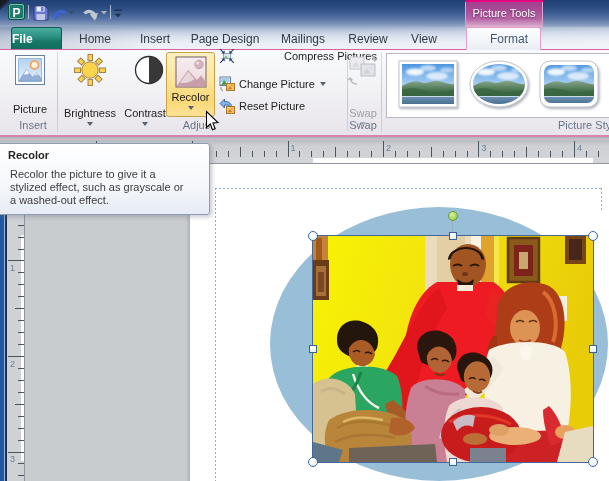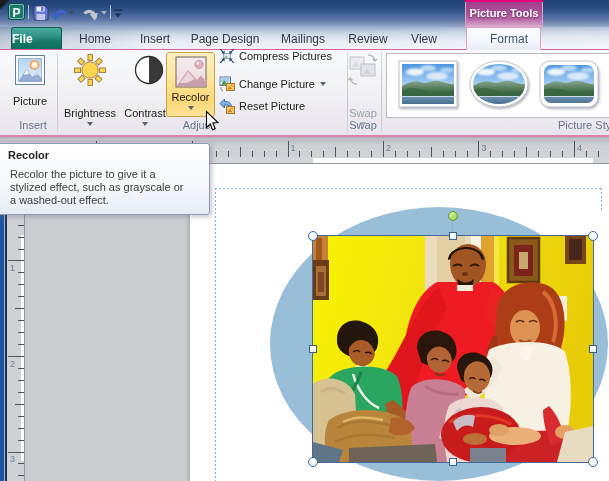--- a/index.html
+++ b/index.html
@@ -5,21 +5,21 @@
 html,body{margin:0;padding:0;}
 body{width:609px;height:481px;overflow:hidden;position:relative;font-family:"Liberation Sans",sans-serif;background:#fff;}
 .abs{position:absolute;}
 
 #titlebar{left:0;top:0;width:609px;height:50px;background:linear-gradient(to bottom,#1f4176 0%,#27497e 12%,#3a5c90 25%,#5974a6 38%,#7d92b8 48%,#a3b4d0 56%,#c3cfe2 64%,#dbe2ee 74%,#e9eef5 85%,#f0f3f8 100%);}
 #pinkline{left:0;top:48.5px;width:609px;height:1.5px;background:#d85fa4;}
 #corner{left:0;top:0;width:10px;height:10px;background:linear-gradient(135deg,#1a1a22 35%,transparent 60%);}
 
 #pt{left:465px;top:0;width:76px;height:27px;background:linear-gradient(to bottom,#a23c8c 0%,#a94d96 40%,#b767a7 70%,#cf97c2 90%,#e0b4d4 100%);border-left:1px solid #d8a6ca;border-right:1px solid #d8a6ca;}
 #pt .stripe{position:absolute;left:-1px;top:0;right:-1px;height:2px;background:#e5017e;}
-#pt .txt{position:absolute;left:0;right:0;top:7px;text-align:center;color:#fff;font-size:11px;font-weight:bold;text-shadow:0 1px 2px rgba(60,0,50,.6);}
+#pt .txt{position:absolute;left:0;right:0;top:7px;text-align:center;color:#fff;font-size:11px;font-weight:normal;text-shadow:0 1px 2px rgba(60,0,50,.6);}
 
 #tabrow{left:0;top:27px;width:609px;height:23px;background:linear-gradient(to right,rgba(30,50,90,.18),rgba(30,50,90,0) 25%,rgba(255,255,255,0) 60%,rgba(255,255,255,.25));}
 .tab{position:absolute;top:32px;height:18px;font-size:12px;color:#333b46;text-align:center;}
 #filetab{left:11px;top:27px;width:51px;height:21.5px;background:linear-gradient(to bottom,#4aada0 0%,#2d9283 40%,#177868 65%,#0f6e5e 100%);border-radius:3px 3px 0 0;color:#fff;font-weight:bold;font-size:12px;text-align:left;line-height:23px;border:1px solid #0d5c50;border-bottom:none;box-sizing:border-box;}
 #formattab{left:466px;top:27px;width:75px;height:23px;z-index:3;background:linear-gradient(to bottom,#fdfdfe 0%,#f4f6fa 55%,#e9edf4 100%);border:1px solid #e59fc5;border-bottom:none;border-radius:2.5px 2.5px 0 0;box-sizing:border-box;color:#3f5872;font-size:12px;text-align:center;line-height:22px;padding-left:11px;}
 
 #ribbon{left:0;top:50px;width:609px;height:86px;background:linear-gradient(to bottom,#f8fafc 0%,#f3f3f6 40%,#edebf0 70%,#e7e4eb 100%);border-bottom:1px solid #c8b3c3;}
 #ribbon-pink{left:0;top:135px;width:609px;height:2px;background:#d883ae;}
 #ribbon-fade{left:0;top:137px;width:609px;height:4px;background:linear-gradient(to bottom,#b0b0b6,#cdced2);}
 .gsep{position:absolute;top:52px;height:80px;width:1px;background:linear-gradient(to bottom,#dcd9df,#c9c3cc 60%,#d6d1d8);}
@@ -125,21 +125,21 @@
     <linearGradient id="icsky" x1="0" y1="0" x2="0" y2="1">
       <stop offset="0" stop-color="#b2d4f0"></stop>
         <stop offset=".8" stop-color="#d8eafa"></stop>
     </linearGradient>
     <rect x="3.5" y="3.5" width="23" height="23" fill="url(#icsky)" stroke="#9ab8d8"></rect>
     <circle cx="19.5" cy="10" r="4" fill="#fff4de" stroke="#f4a870" stroke-width="2"></circle>
     <path d="M4 26 l7.5 -11.5 l6 8 l4 -5 l5 6.5 v2 z" fill="#94aed8" stroke="#7490bc" stroke-width=".5"></path>
     <path d="M8.6 19.4 l3 -4.6 l2.6 3.4 c-1.8 1.4 -4 1.6 -5.6 1.2 z" fill="#f2f6fb"></path>
     <path d="M18.6 20.4 l2.8 -3.4 l2 2.6 c-1.5 1 -3.2 1.2 -4.8 0.8 z" fill="#ccd9ee"></path>
   </svg>
-  <div class="lab" style="margin-top:8px;">Picture</div>
+  <div class="lab" style="margin-top:16px;">Picture</div>
 </div>
 
 <div class="abs bigbtn" style="left:64px;width:52px;">
   <svg width="34" height="34" viewBox="0 0 34 34" style="margin-top:1px;">
     <g stroke="#a5824e" stroke-width="1" fill="#fbd44e">
       <circle cx="17" cy="17" r="8.2"></circle>
       <rect x="15" y="1.5" width="4.5" height="6"></rect>
       <rect x="15" y="26.5" width="4.5" height="6"></rect>
       <rect x="1.5" y="15" width="6" height="4.5"></rect>
       <rect x="26.5" y="15" width="6" height="4.5"></rect>
@@ -174,21 +174,21 @@
     <circle cx="24" cy="8.5" r="4.2" fill="#d8b2bc" stroke="#b08894" stroke-width=".6"></circle>
     <circle cx="22.6" cy="7" r="1.5" fill="#f2e2e6"></circle>
     <path d="M1.5 30.5 L13 14 L22 24 L26 19.5 L30.5 25 L30.5 30.5 Z" fill="#c79ea9"></path>
     <path d="M5 27 L13 15.5 L19.5 23 C15 26.5 9 27.5 5 27 Z" fill="#e9d6da"></path>
     <path d="M13 14 L22 24 M26 19.5 L30.5 25" stroke="#dfc2c8" stroke-width="1"></path>
   </svg>
   <div class="lab" style="margin-top:1px;">Recolor</div>
   <div class="drop"></div>
 </div>
 
-<div class="abs smallbtn" style="left:219px;top:45px;">
+<div class="abs smallbtn" style="left:219px;top:45px;gap:45px;">
   <svg width="16" height="16" viewBox="0 0 16 16">
     <rect x="4.5" y="5.5" width="7" height="5" fill="#d8e6f4" stroke="#7890b0" stroke-width=".8"></rect>
     <path d="M5 10 l2 -2.5 l2 2" fill="#88b060"></path>
     <g stroke="#1c3a6e" stroke-width="1.1" fill="none">
       <path d="M1.2 1.2 l3.6 3.6 M14.8 1.2 l-3.6 3.6 M1.2 14.8 l3.6 -3.6 M14.8 14.8 l-3.6 -3.6"></path>
     </g>
     <g fill="#1c3a6e">
       <path d="M5.6 2.4 l0 3.2 l-3.2 0 z"></path>
       <path d="M10.4 2.4 l0 3.2 l3.2 0 z"></path>
       <path d="M5.6 13.6 l0 -3.2 l-3.2 0 z"></path>

